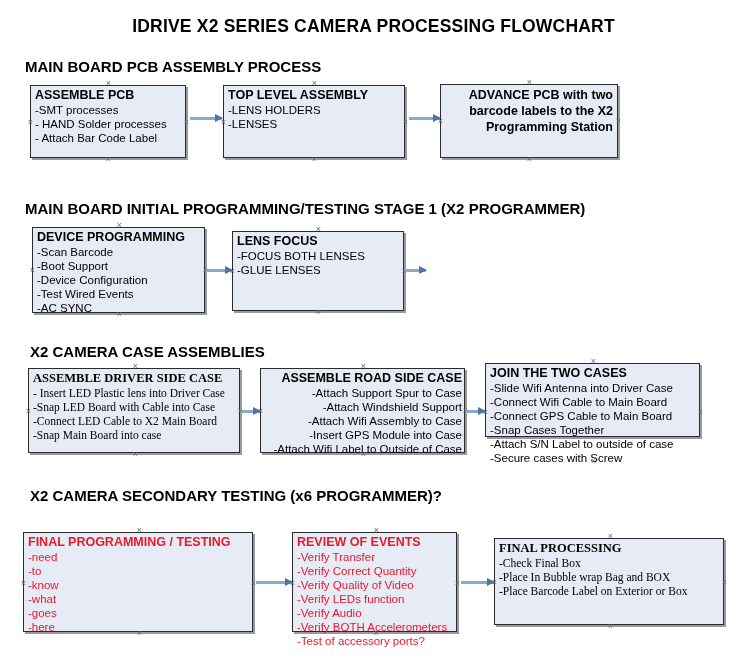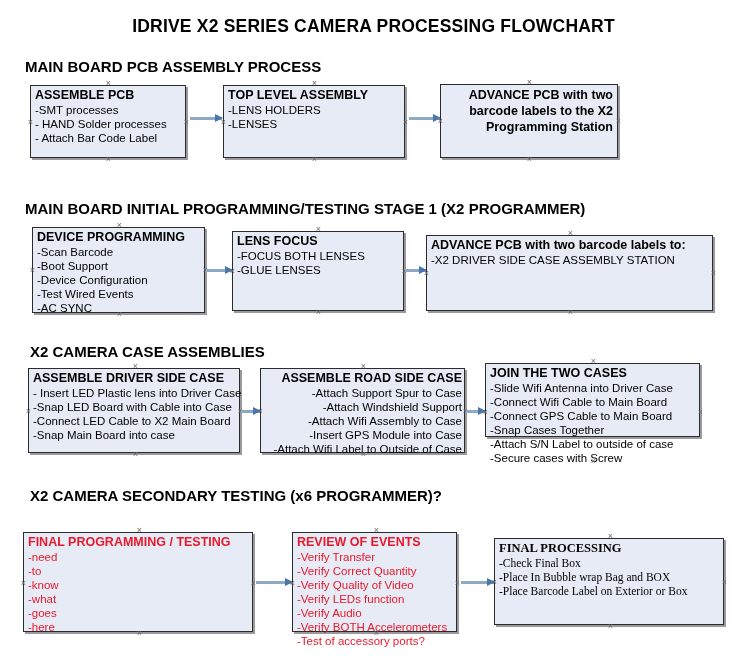--- a/index.html
+++ b/index.html
@@ -200,36 +200,26 @@
     <span class="handle" style="left:82px; top:-6px;"></span>
     <span class="handle" style="left:82px; top:77px;"></span>
     <span class="handle" style="left:168px; top:36px;"></span>
   </div>
 
   <div class="arrow" style="left:405px; top:266px; width:21px;">
     <span class="shaft"></span>
     <span class="head"></span>
   </div>
 
-  <div class="box" style="left:426px; top:235px; width:287px; height:76px;">
-    <div class="box-inner">
-      <div class="box-title">ADVANCE PCB with two barcode labels to:</div>
-      <div class="box-line">-X2 DRIVER  SIDE  CASE  ASSEMBLY STATION</div>
-    </div>
-    <span class="handle" style="left:-4px; top:34px;"></span>
-    <span class="handle" style="left:140px; top:-6px;"></span>
-    <span class="handle" style="left:140px; top:73px;"></span>
-    <span class="handle" style="left:283px; top:34px;"></span>
-  </div>
 
   <div class="section-heading" style="left:30px; top:343px;">
     <span>X2 CAMERA CASE ASSEMBLIES</span>
   </div>
 
-  <div class="box" style="left:28px; top:368px; width:212px; height:85px;">
+  <div class="box" style="left:28px; top:368px; width:212px; height:85px;font-family:Liberation Serif, serif;">
     <div class="box-inner">
       <div class="box-title">ASSEMBLE DRIVER SIDE CASE</div>
       <div class="box-line">- Insert LED Plastic lens into Driver Case</div>
       <div class="box-line">-Snap LED Board with Cable into Case</div>
       <div class="box-line">-Connect LED Cable to X2 Main Board</div>
       <div class="box-line">-Snap Main Board into case</div>
     </div>
     <span class="handle" style="left:-4px; top:39px;"></span>
     <span class="handle" style="left:103px; top:-6px;"></span>
     <span class="handle" style="left:103px; top:82px;"></span>

